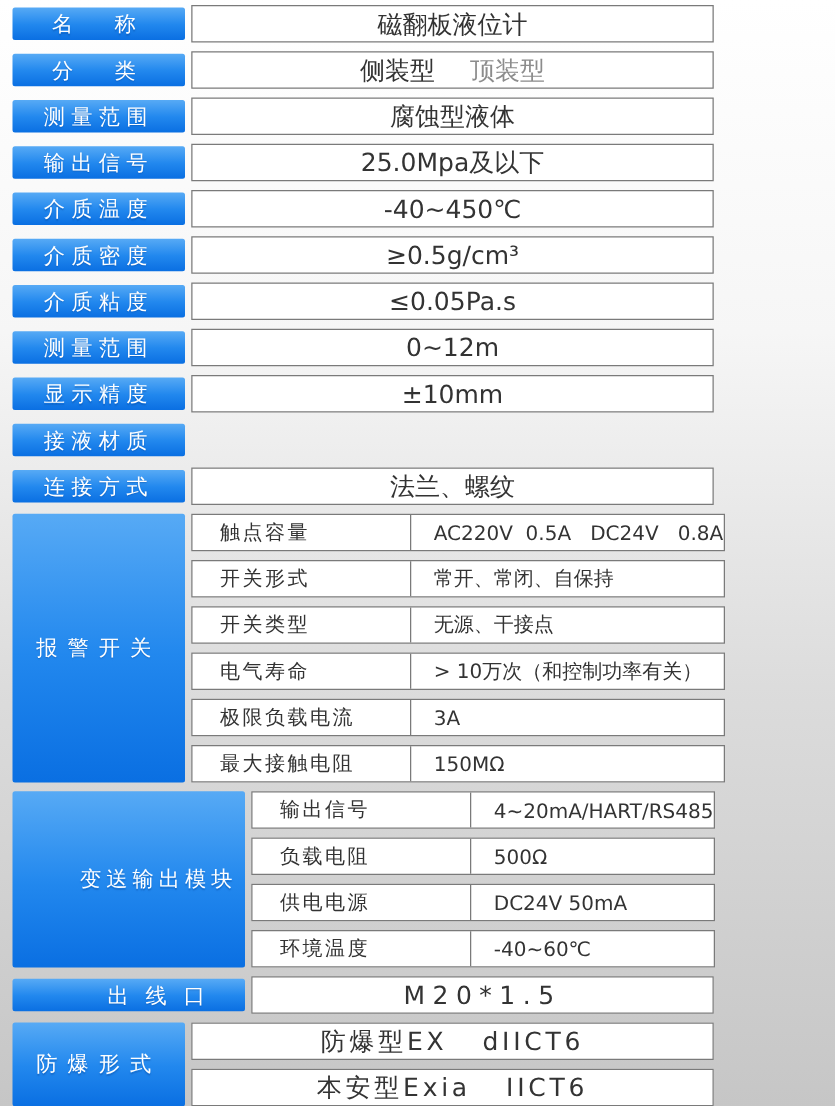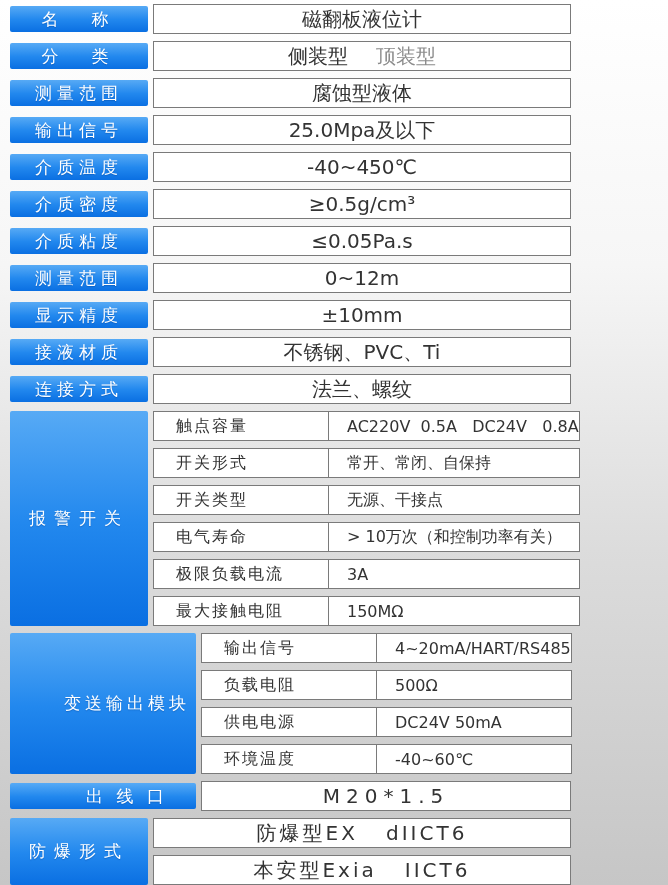--- a/index.html
+++ b/index.html
@@ -91,21 +91,20 @@
     <div class="cell center">0~12m</div>
   </div>
 
   <div class="row">
     <div class="blue ls5">显示精度</div>
     <div class="cell center">±10mm</div>
   </div>
 
   <div class="row">
     <div class="blue ls5">接液材质</div>
-    <div class="cell center">不锈钢、PVC、Ti</div>
   </div>
 
   <div class="row">
     <div class="blue ls5">连接方式</div>
     <div class="cell center">法兰、螺纹</div>
   </div>
 
   <div class="section">
     <div class="blue ls8">报警开关</div>
     <div class="subrows">

